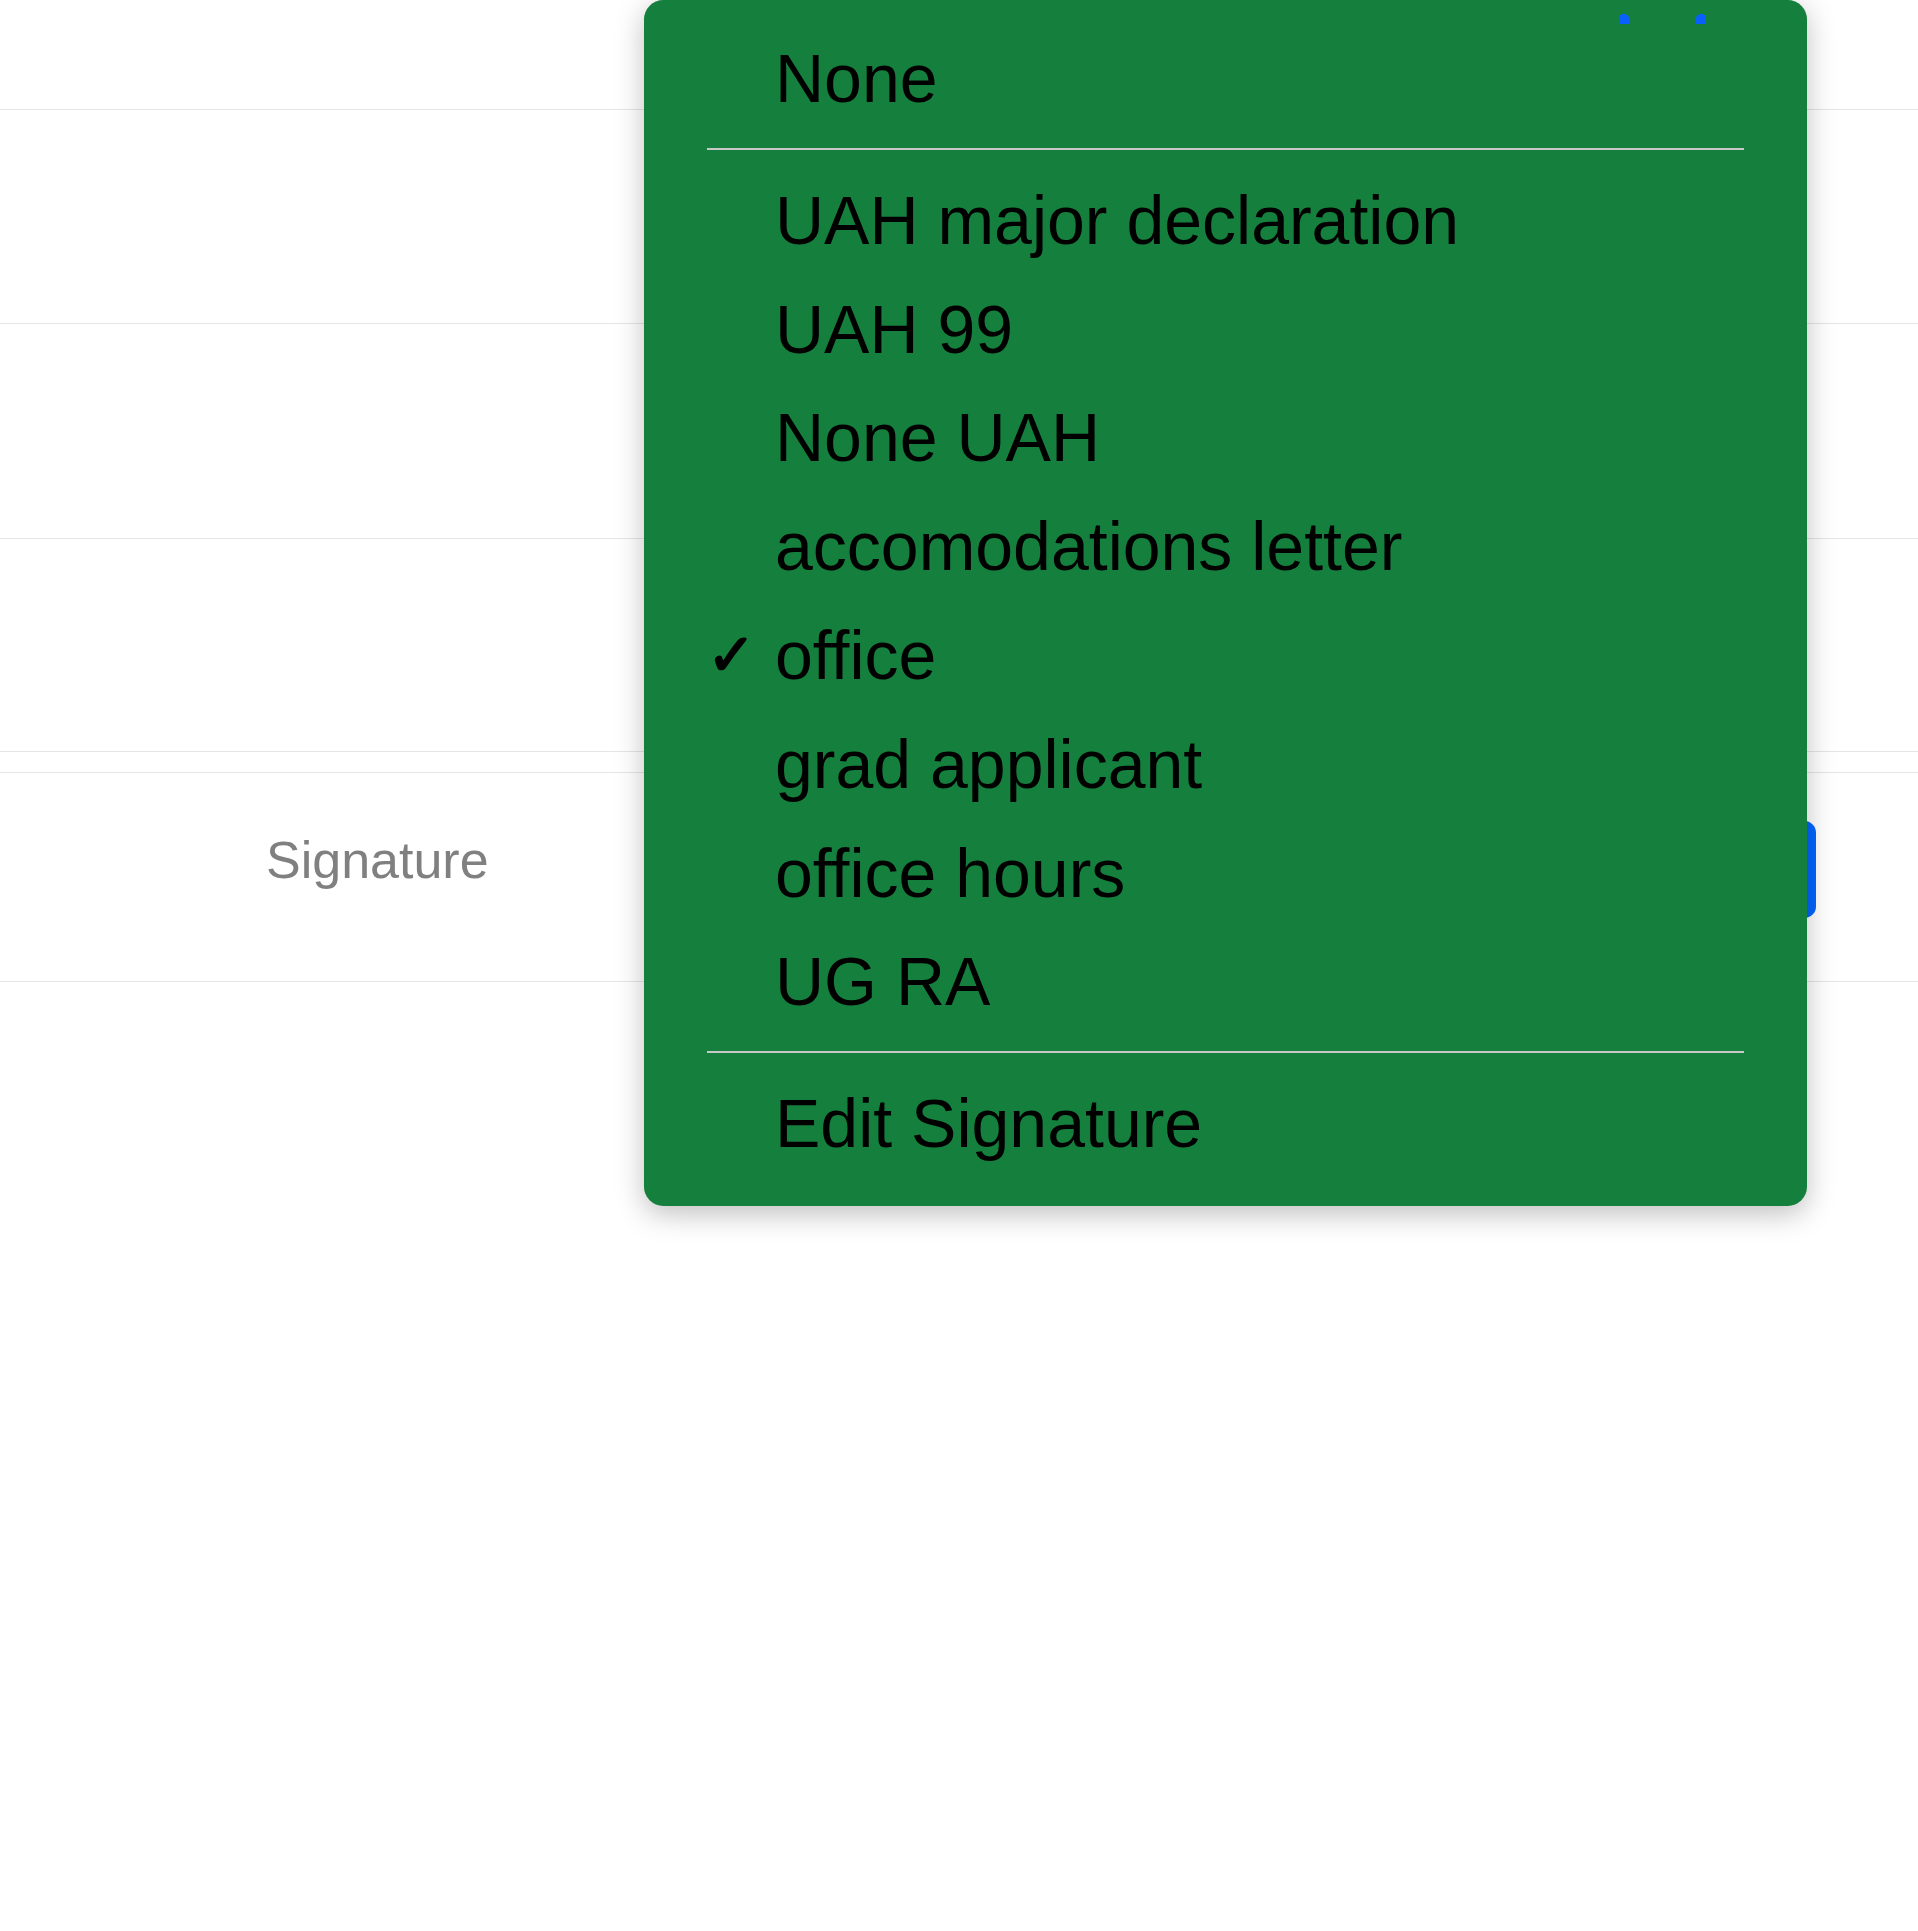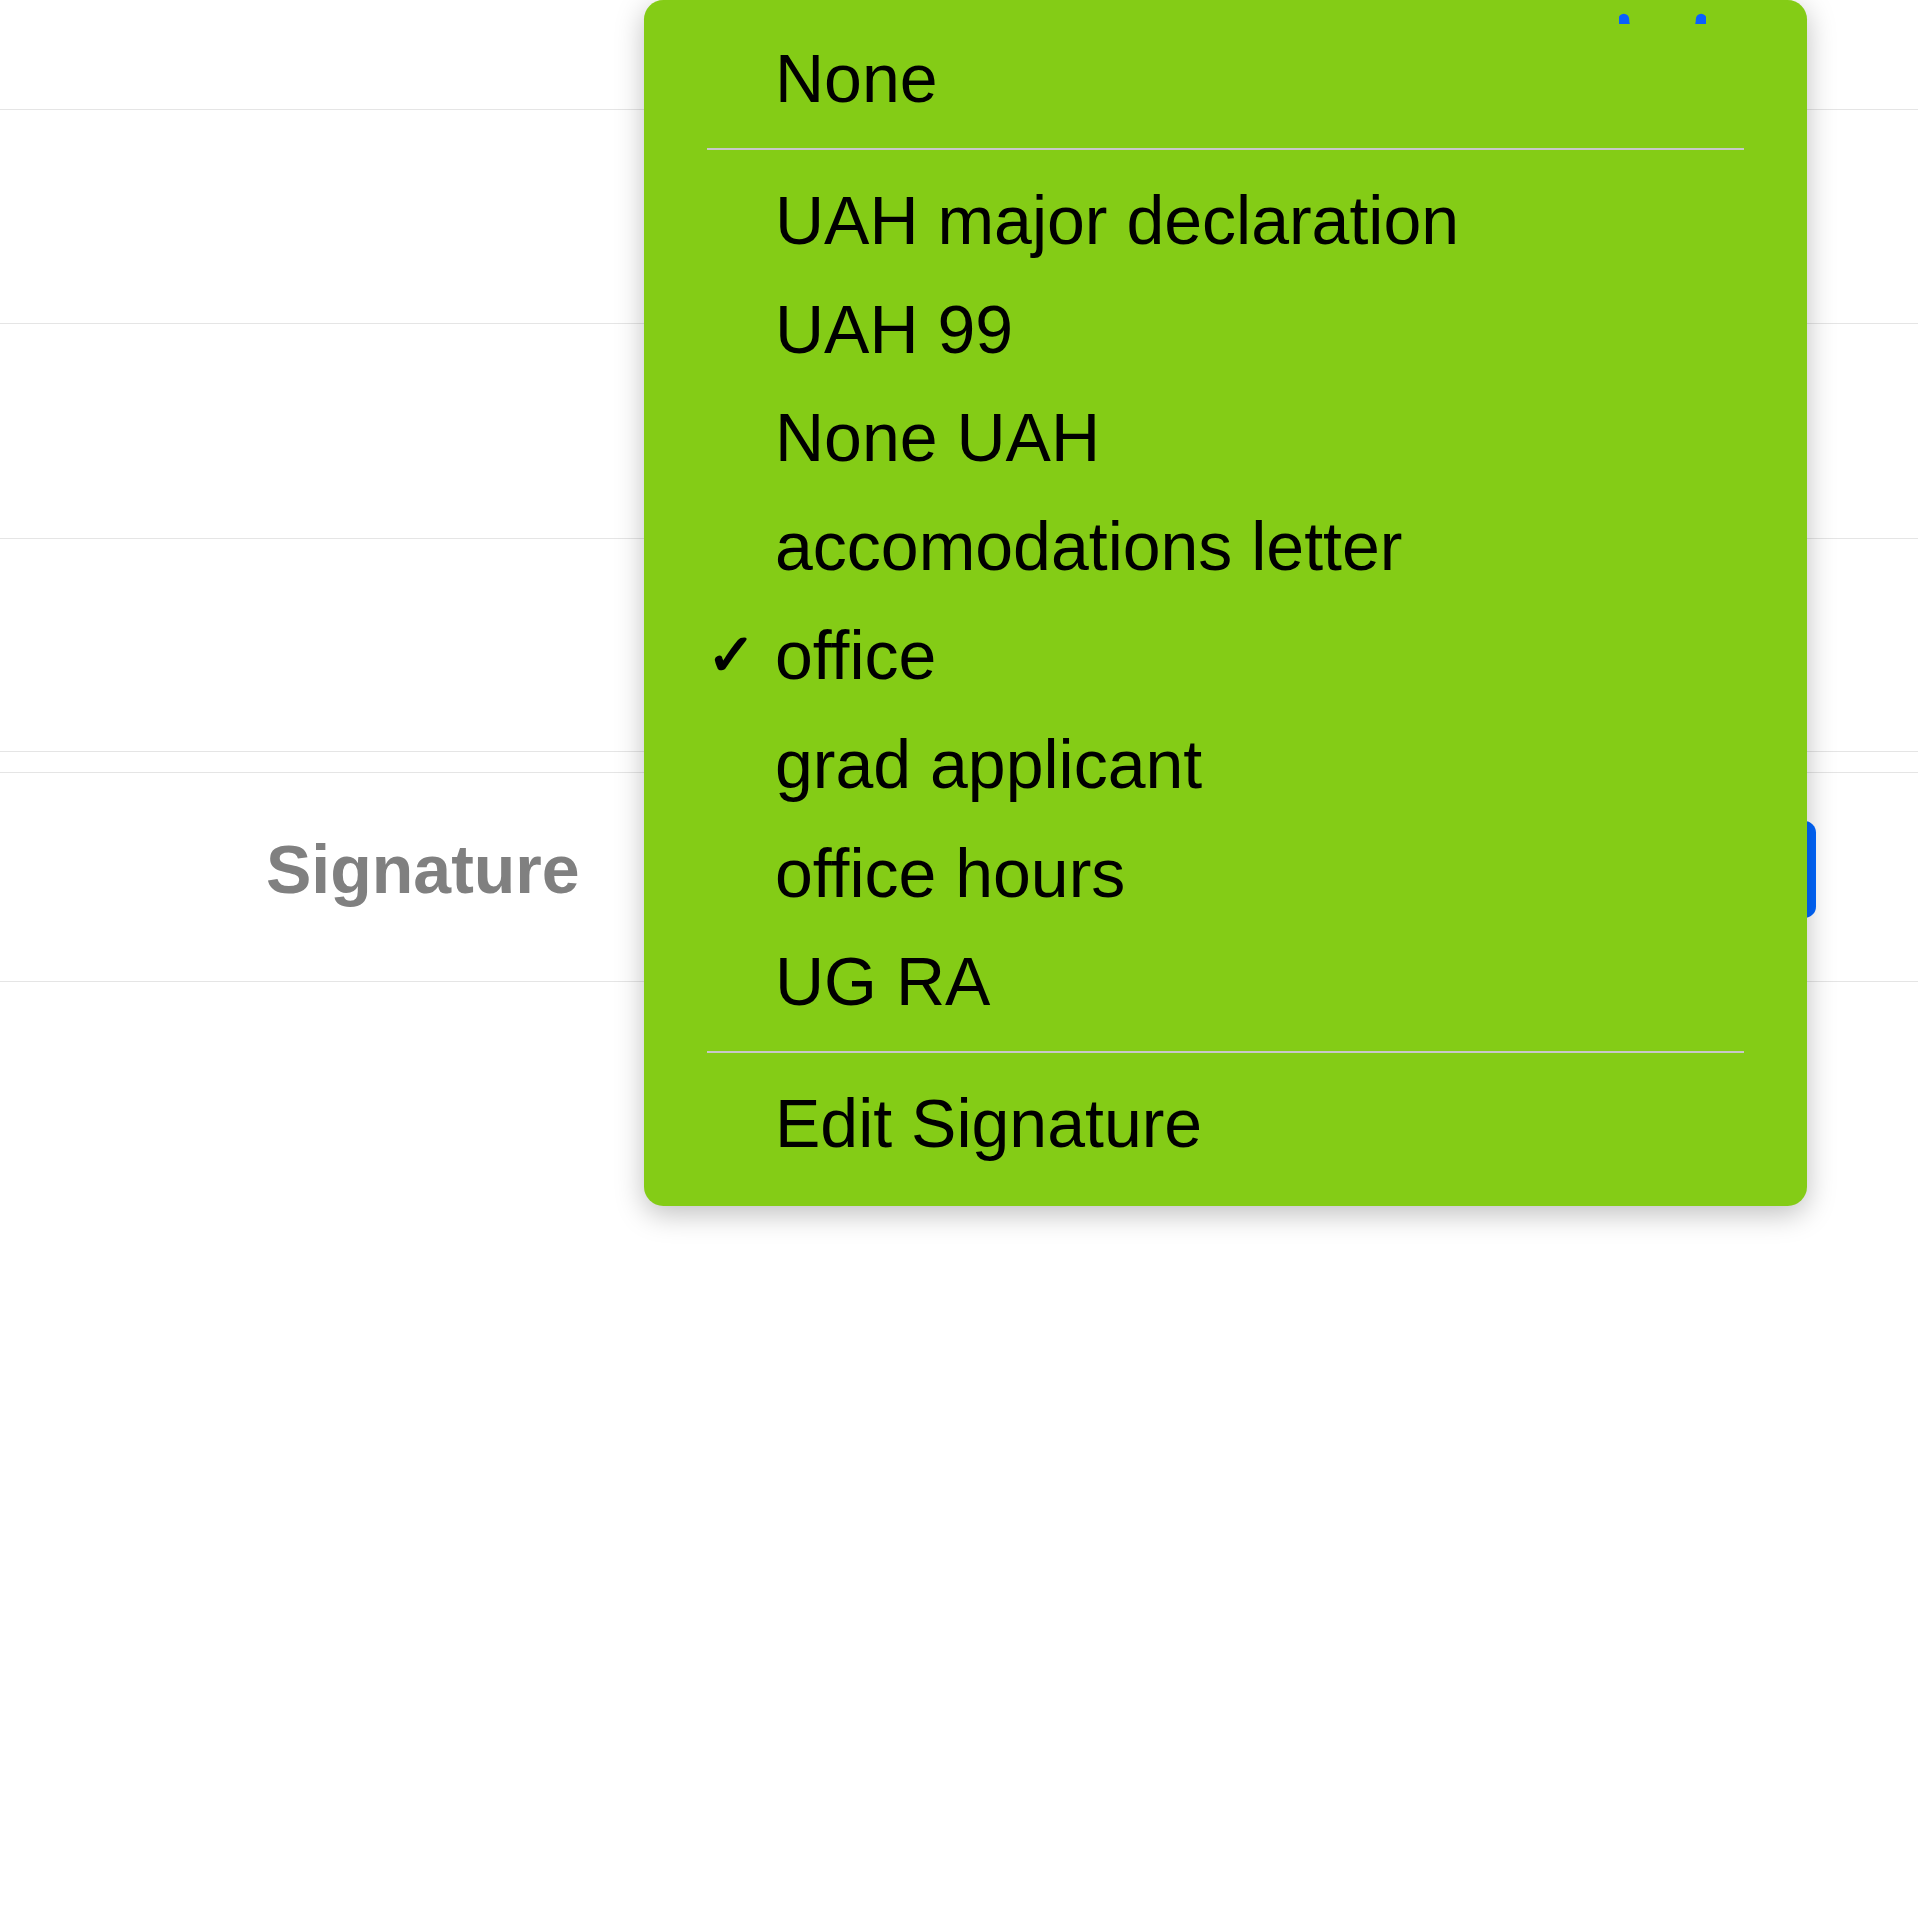--- a/index.html
+++ b/index.html
@@ -28,40 +28,40 @@
     .row-1 { position: absolute; top: 109px; height: 214px; }
     .row-2 { position: absolute; top: 323px; height: 214px; }
     .row-3 { position: absolute; top: 538px; height: 214px; border-bottom: 1.9px solid #e5e5e5; }
     .row-4 { position: absolute; top: 772px; height: 210px; border-bottom: 1.9px solid #e5e5e5; }
     
     .field-label {
       position: absolute;
       left: 266px;
       top: 830px;
       color: #808080;
-      font-size: 68px;
-      font-weight: 700;
+      font-size: 52px;
+      font-weight: 400;
     }
     
     .select-button-behind {
       position: absolute;
       left: 1777px;
       top: 821px;
       width: 39px;
       height: 97px;
       background: #0066ff;
       border-radius: 11.6px;
     }
     
     .dropdown-menu {
       position: absolute;
       left: 644px;
       top: 0px;
       width: 1163px;
-      background: #84cc16;
+      background: #15803d;
       border-radius: 19.3px;
       box-shadow: 0 7.7px 29px rgba(0,0,0,0.25);
       padding: 24px 0 29px 0;
     }
     
     .menu-item {
       display: flex;
       align-items: center;
       padding: 15.4px 58px 15.4px 63px;
       font-size: 68px;

